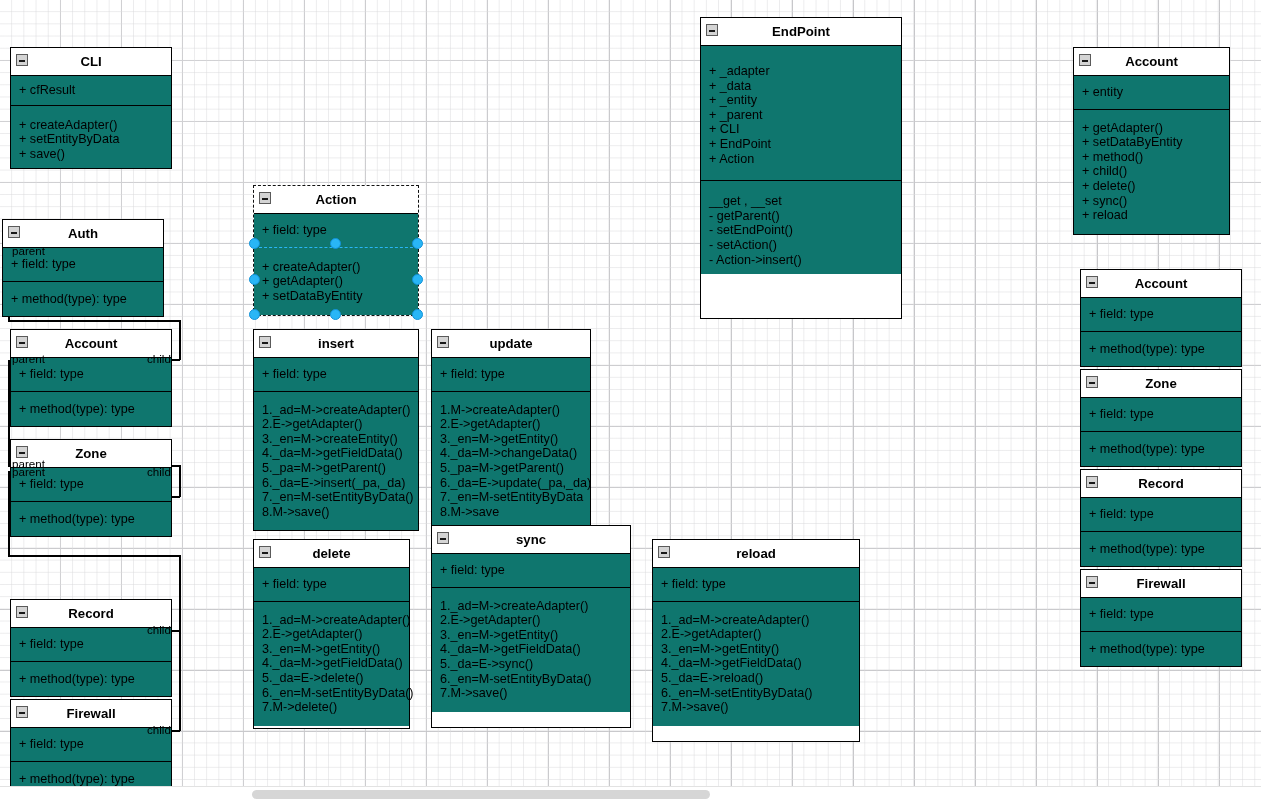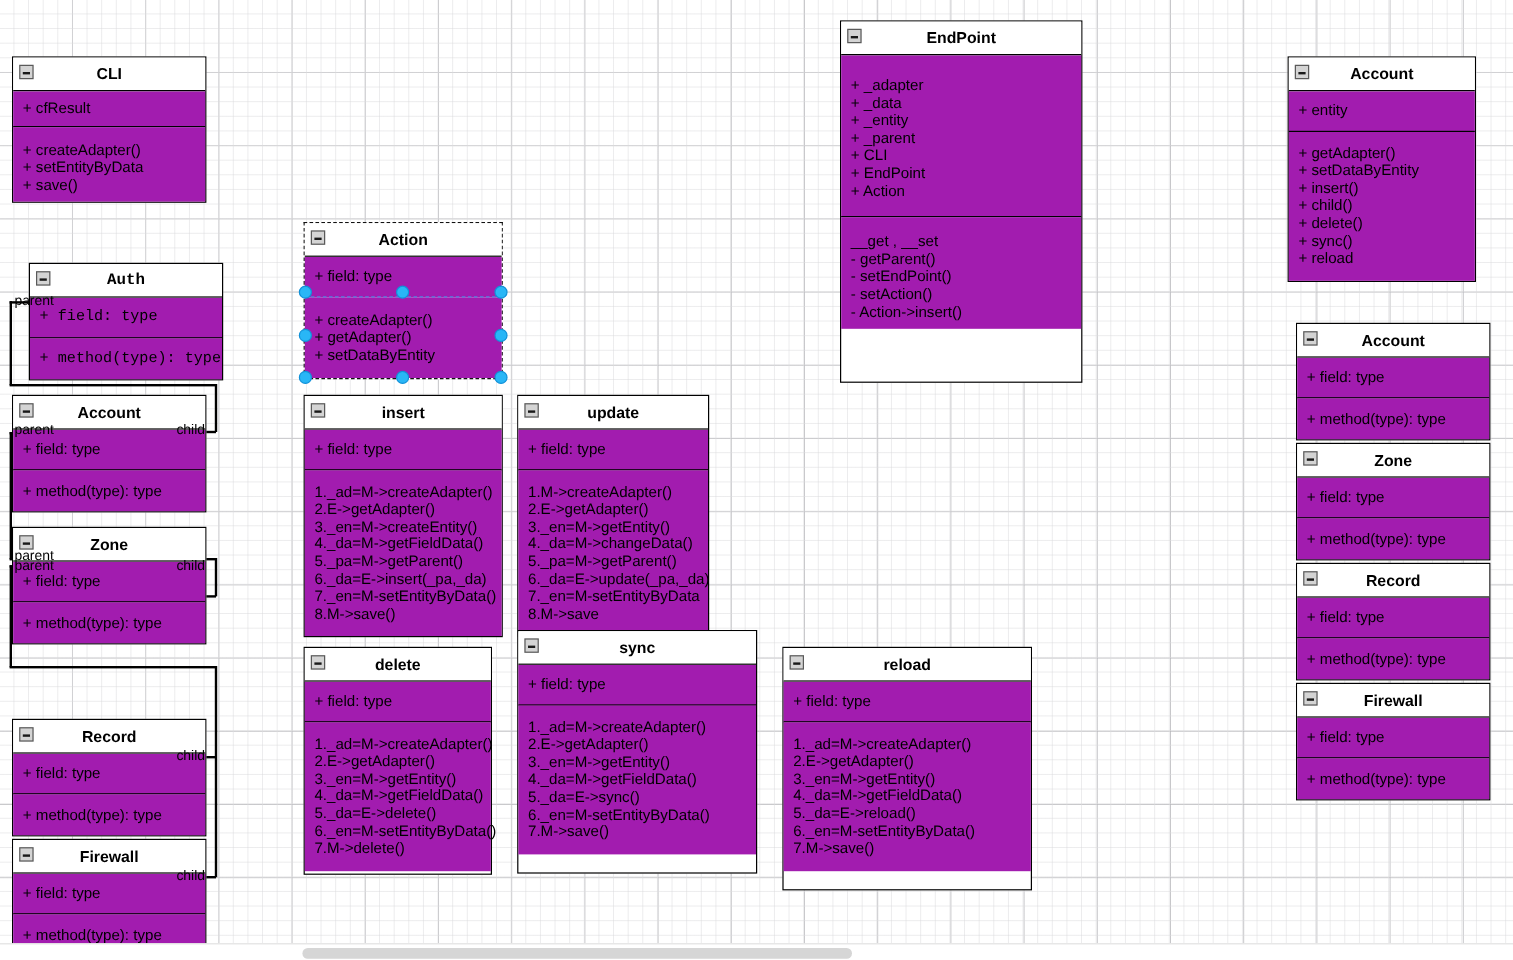--- a/index.html
+++ b/index.html
@@ -56,21 +56,21 @@
   .collapse-icon::before {
     content: "";
     position: absolute;
     left: 2px; top: 4.5px;
     width: 6px; height: 2px;
     background: #1a1a1a;
   }
   .uml-sec {
     padding: 7px 6px 7px 8px;
     border-bottom: 1.6px solid #000000;
-    background: #a21caf;
+    background: #0f766e;
   }
   .uml-sec:last-child { border-bottom: none; }
   .uml-sec div {
     line-height: 14.6px;
     white-space: nowrap;
   }
   .uml-sec.pad-lg { padding-top: 12px; }
 
   
   .selected {
@@ -164,21 +164,21 @@
     <div class="uml-sec">
       <div>+ cfResult</div>
     </div>
     <div class="uml-sec pad-lg">
       <div>+ createAdapter()</div>
       <div>+ setEntityByData</div>
       <div>+ save()</div>
     </div>
   </div>
 
-  <div class="umlbox" style="left:24px; top:219px; width:162px;font-family:Liberation Mono, monospace;">
+  <div class="umlbox" style="left:2px; top:219px; width:162px;">
     <div class="uml-title">
       <span class="collapse-icon"></span>
       <span>Auth</span>
     </div>
     <div class="uml-sec" style="padding-top:9px;padding-bottom:9px;">
       <div>+ field: type</div>
     </div>
     <div class="uml-sec" style="padding-top:10px;padding-bottom:10px;">
       <div>+ method(type): type</div>
     </div>
@@ -384,21 +384,21 @@
     <div class="uml-title">
       <span class="collapse-icon"></span>
       <span>Account</span>
     </div>
     <div class="uml-sec" style="padding-top:9px;padding-bottom:9px;">
       <div>+  entity</div>
     </div>
     <div class="uml-sec" style="padding-top:11px;padding-bottom:11px;">
       <div>+ getAdapter()</div>
       <div>+ setDataByEntity</div>
-      <div>+ insert()</div>
+      <div>+ method()</div>
       <div>+ child()</div>
       <div>+ delete()</div>
       <div>+ sync()</div>
       <div>+ reload</div>
     </div>
   </div>
 
   <div class="umlbox" style="left:1080px; top:269px; width:162px;">
     <div class="uml-title">
       <span class="collapse-icon"></span>

